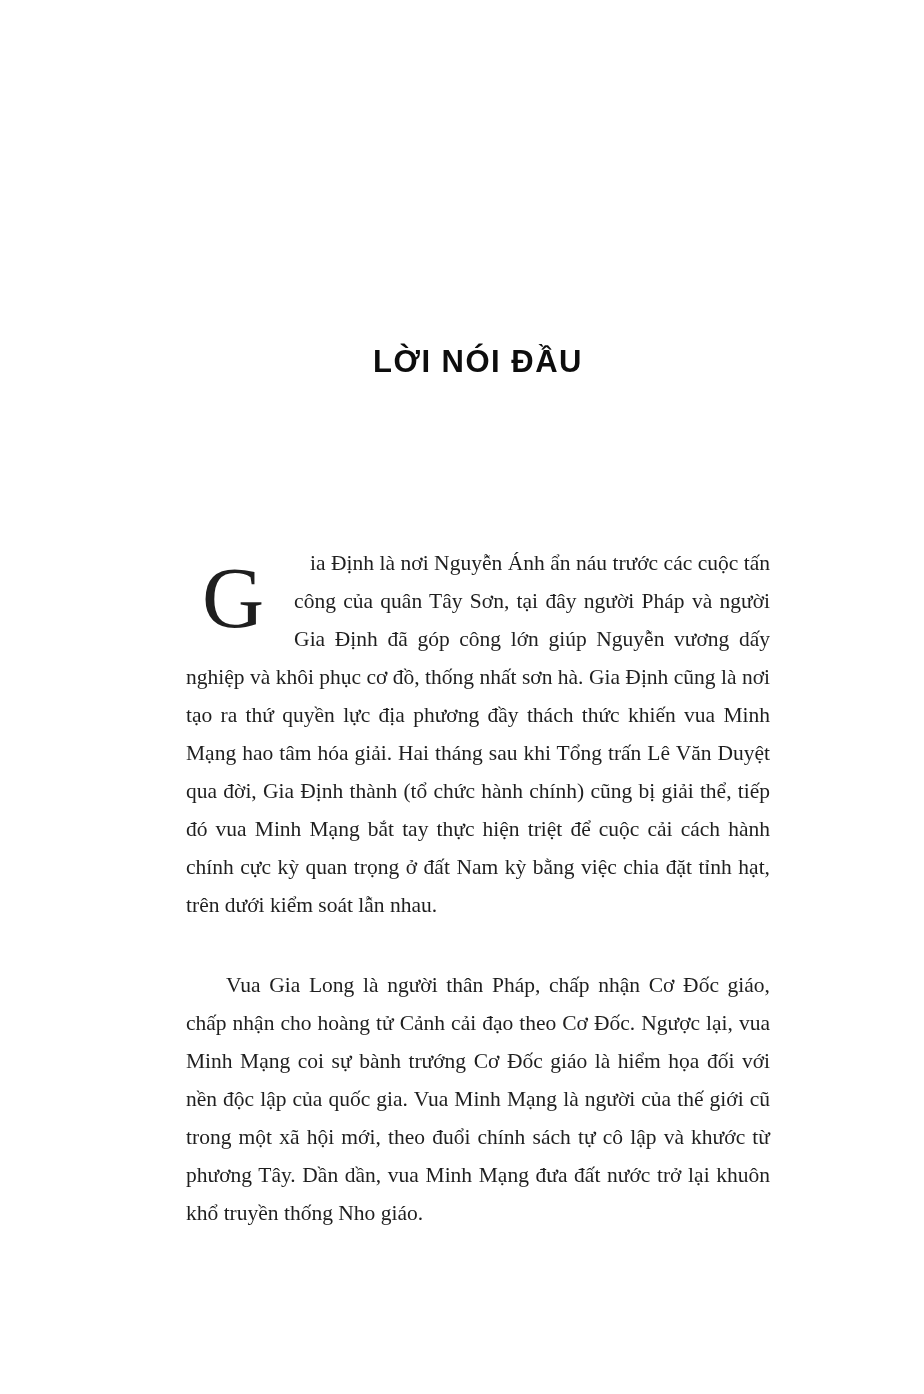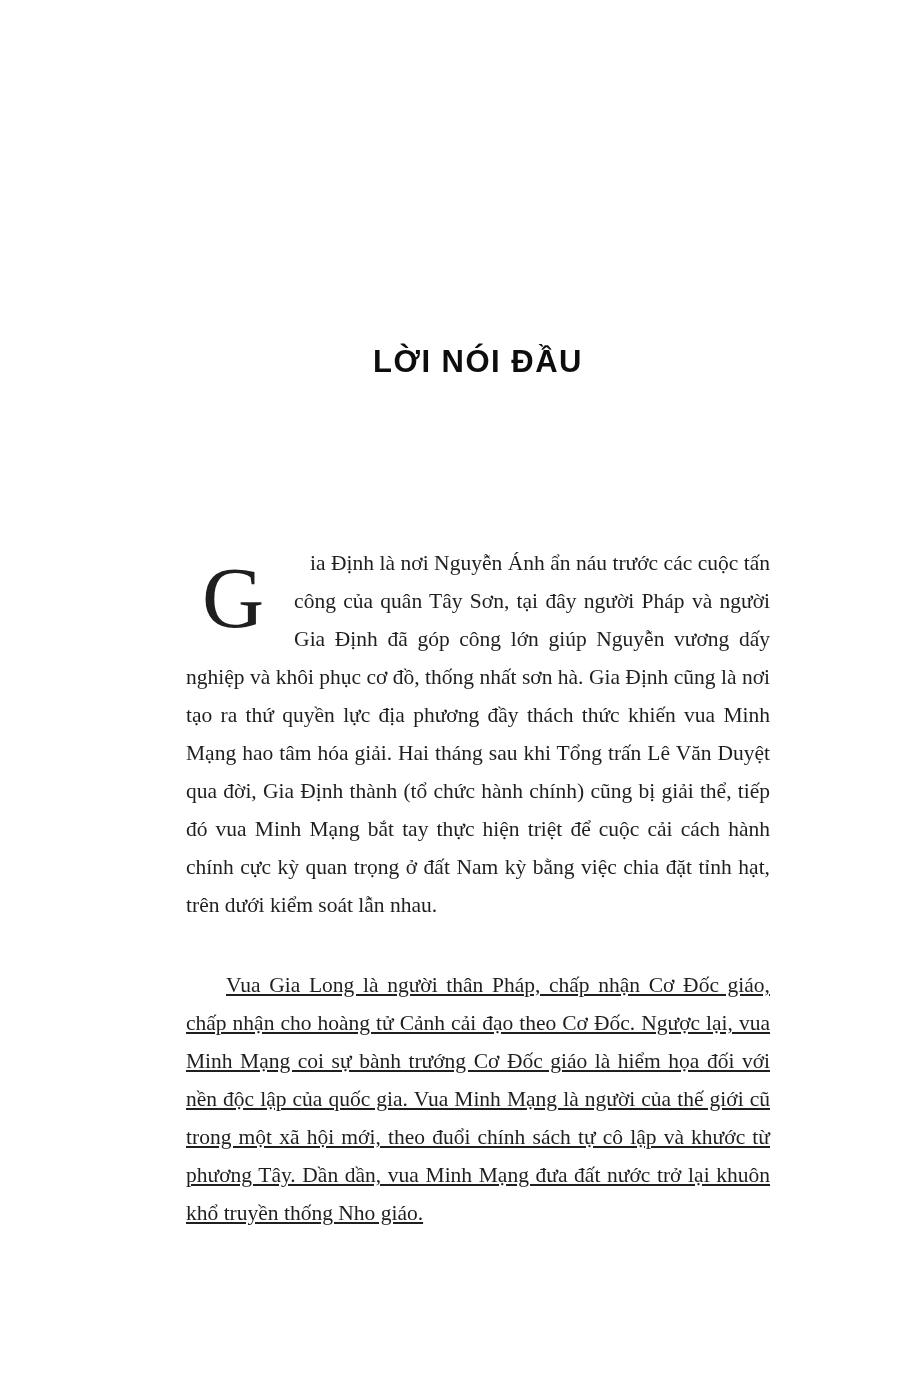--- a/index.html
+++ b/index.html
@@ -33,21 +33,20 @@
     line-height: 38px;
     text-align: justify;
     color: #1f1f1f;
   }
   .paragraph {
     margin: 0;
   }
   .paragraph + .paragraph {
     margin-top: 10px;
     text-indent: 40px;
-    text-decoration: underline;
   }
   .drop-cap {
     float: left;
     font-family: "Liberation Serif", serif;
     font-size: 86px;
     line-height: 70px;
     margin: 3px 14px 0 0;
     color: #1f1f1f;
   }
 </style>

